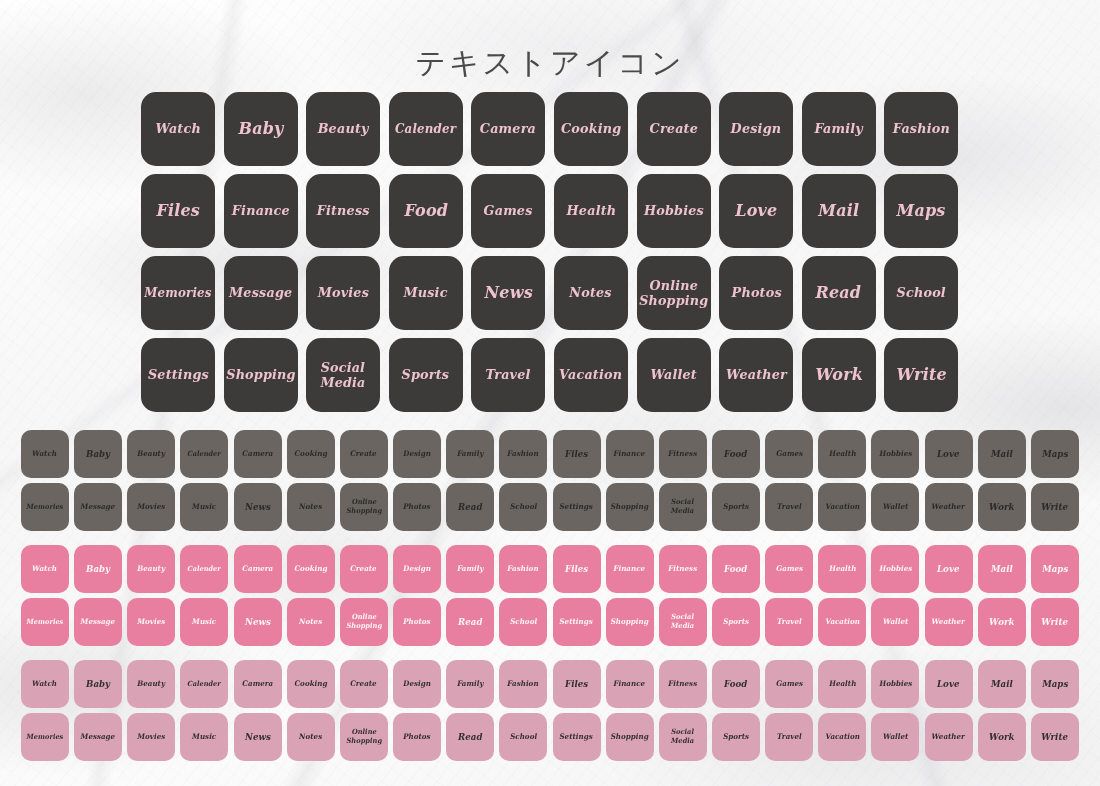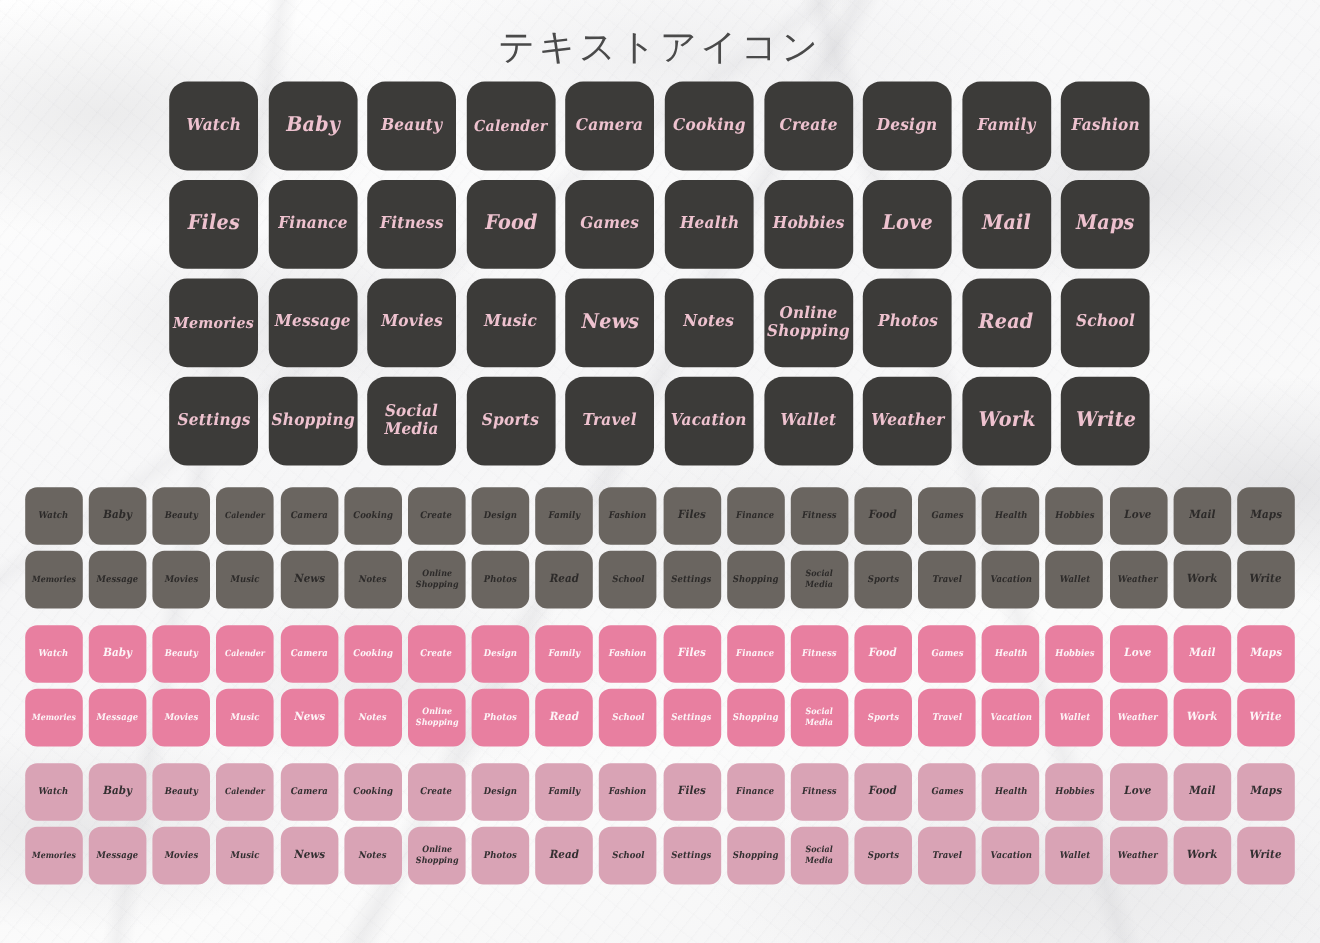--- a/index.html
+++ b/index.html
@@ -60,20 +60,21 @@
   
   #page-title {
     text-align: center;
     padding-top: 19px;
     font-family: "DejaVu Serif", serif;
     font-size: 30px;
     letter-spacing: 3px;
     color: #4a4a4a;
     font-weight: 400;
     height: 68px;
+    margin-top: 24px;
   }
 
   
   #large-grid {
     width: 818px;
     margin: 0 auto;
     display: grid;
     grid-template-columns: repeat(10, 1fr);
     gap: 8px 8px;
   }

